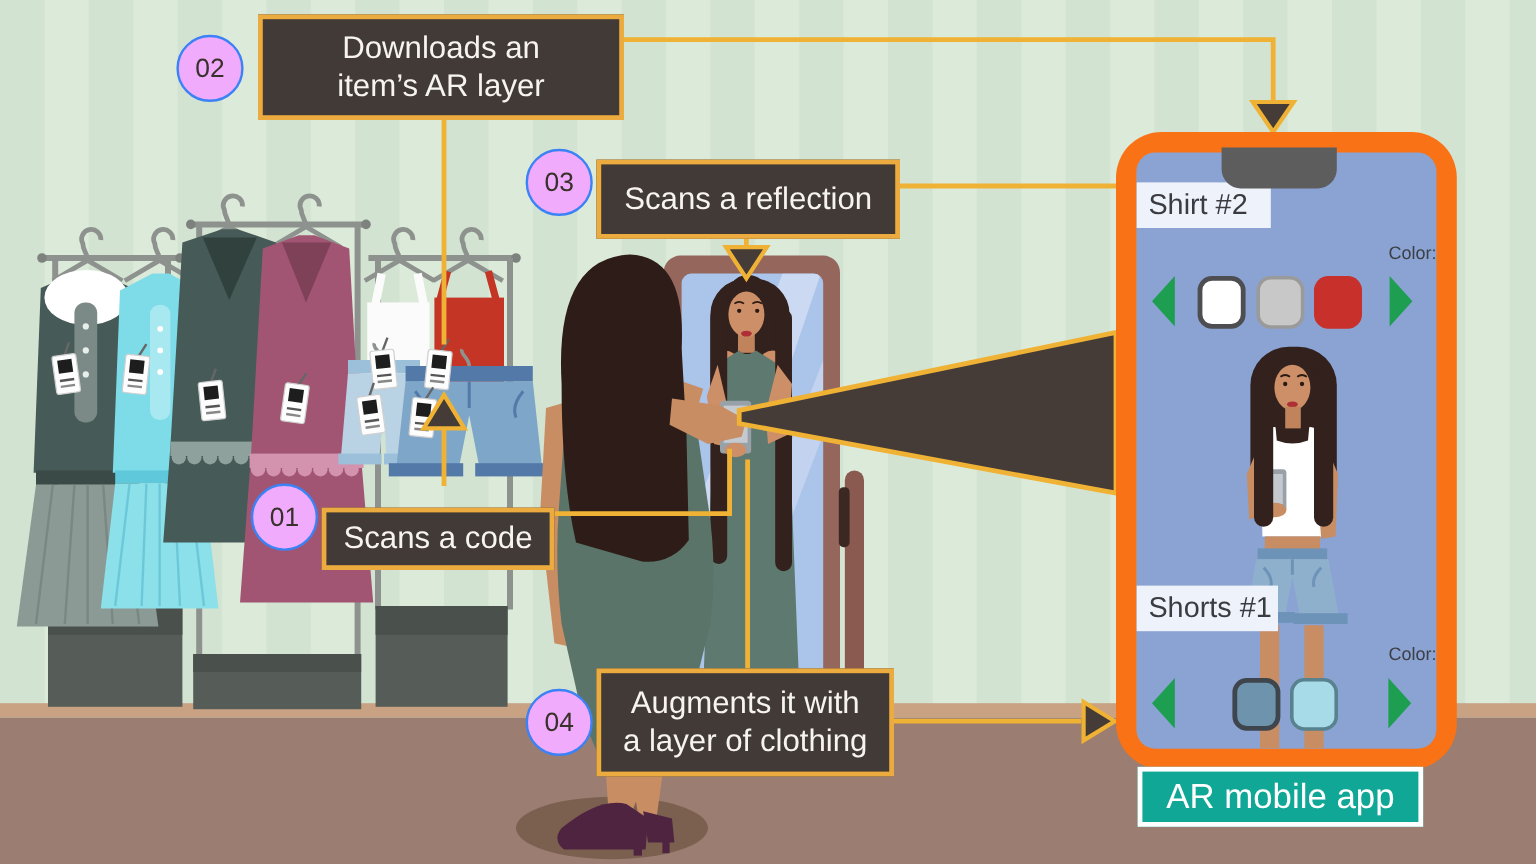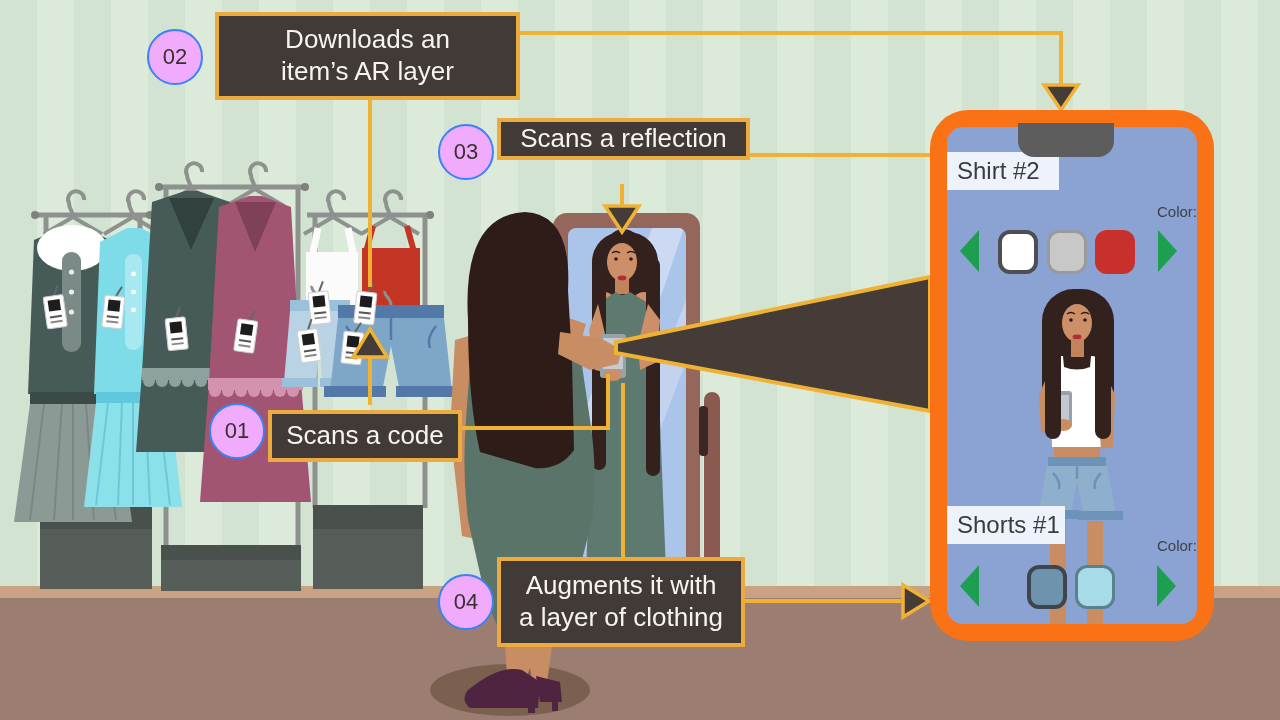--- a/index.html
+++ b/index.html
@@ -16,40 +16,40 @@
     color:#38312b;font-size:22px;display:flex;align-items:center;justify-content:center;
     z-index:6;
   }
   .callout-box{
     position:absolute;box-sizing:border-box;background:#413a36;
     border:4px solid #ecab3e;color:#f7f4f0;font-size:26px;line-height:1.22;
     display:flex;flex-direction:column;align-items:center;justify-content:center;
     text-align:center;z-index:5;
   }
   #box-02{left:215px;top:12px;width:305px;height:88px;}
-  #box-03{left:497px;top:118px;width:253px;height:42px;}
-  #box-01{left:268px;top:410px;width:194px;height:52px;}
+  #box-03{left:497px;top:133px;width:253px;height:66px;}
+  #box-01{left:268px;top:423px;width:194px;height:52px;}
   #box-04{left:497px;top:557px;width:248px;height:90px;}
   #circle-02{left:147px;top:29px;}
   #circle-03{left:438px;top:124px;}
   #circle-01{left:209px;top:403px;text-align:right;}
   #circle-04{left:438px;top:574px;}
 
   
   .phone{position:absolute;left:930px;top:110px;width:284px;height:531px;
     background:#f97316;border-radius:38px;z-index:3;}
   .phone .screen{position:absolute;left:17px;top:17px;width:250px;height:497px;
     background:#8ba3d3;border-radius:16px;overflow:hidden;}
   .phone .notch{position:absolute;left:88px;top:13px;width:96px;height:34px;
     background:#5d5d5d;border-radius:0 0 16px 16px;z-index:4;}
   .ar-view{position:absolute;left:0;top:0;width:250px;height:497px;z-index:1;}
   .item-chip{position:absolute;left:0;height:38px;background:#eef2fa;color:#3b3b42;
     font-size:24px;display:flex;align-items:center;padding-left:10px;z-index:2;}
   .chip-shirt{top:25px;width:102px;}
-  .chip-shorts{top:379px;width:108px;}
+  .chip-shorts{top:361px;width:108px;}
   .color-caption{position:absolute;left:0;width:100%;text-align:right;color:#3c4046;
     font-size:15px;z-index:2;}
   .cap-1{top:76px;} .cap-2{top:410px;}
   .swatch{position:absolute;width:40px;height:44px;border-radius:12px;box-sizing:border-box;z-index:2;}
   .arrow-left,.arrow-right{position:absolute;width:0;height:0;z-index:2;
     border-top:21px solid transparent;border-bottom:21px solid transparent;}
   .arrow-left{border-right:19px solid #1d9e50;}
   .arrow-right{border-left:19px solid #1d9e50;}
   .app-caption{position:absolute;left:948px;top:639px;width:238px;height:50px;box-sizing:border-box;
     background:#11a797;border:4px solid #ffffff;color:#ffffff;font-size:29px;
@@ -322,20 +322,21 @@
 
       <div class="item-chip chip-shorts">Shorts #1</div>
       <div class="color-caption cap-2">Color:</div>
       <span class="arrow-left" style="left:13px;top:438px;"></span>
       <div class="swatch" style="left: 80px; top: 438px; border: 4px solid rgb(63, 69, 77); background: rgb(110, 147, 173);"></div>
       <div class="swatch" style="left: 128px; top: 438px; border: 3px solid rgb(87, 130, 142); background: rgb(168, 219, 232);"></div>
       <span class="arrow-right" style="left:210px;top:438px;"></span>
     </div>
     <div class="notch"></div>
   </div>
+  <div class="app-caption">AR mobile app</div>
 
   <div class="step-circle" id="circle-02">02</div>
   <div class="callout-box" id="box-02">
     <span>Downloads an</span>
     <span>item’s AR layer</span>
   </div>
 
   <div class="step-circle" id="circle-03">03</div>
   <div class="callout-box" id="box-03">
     <span>Scans a reflection</span>

